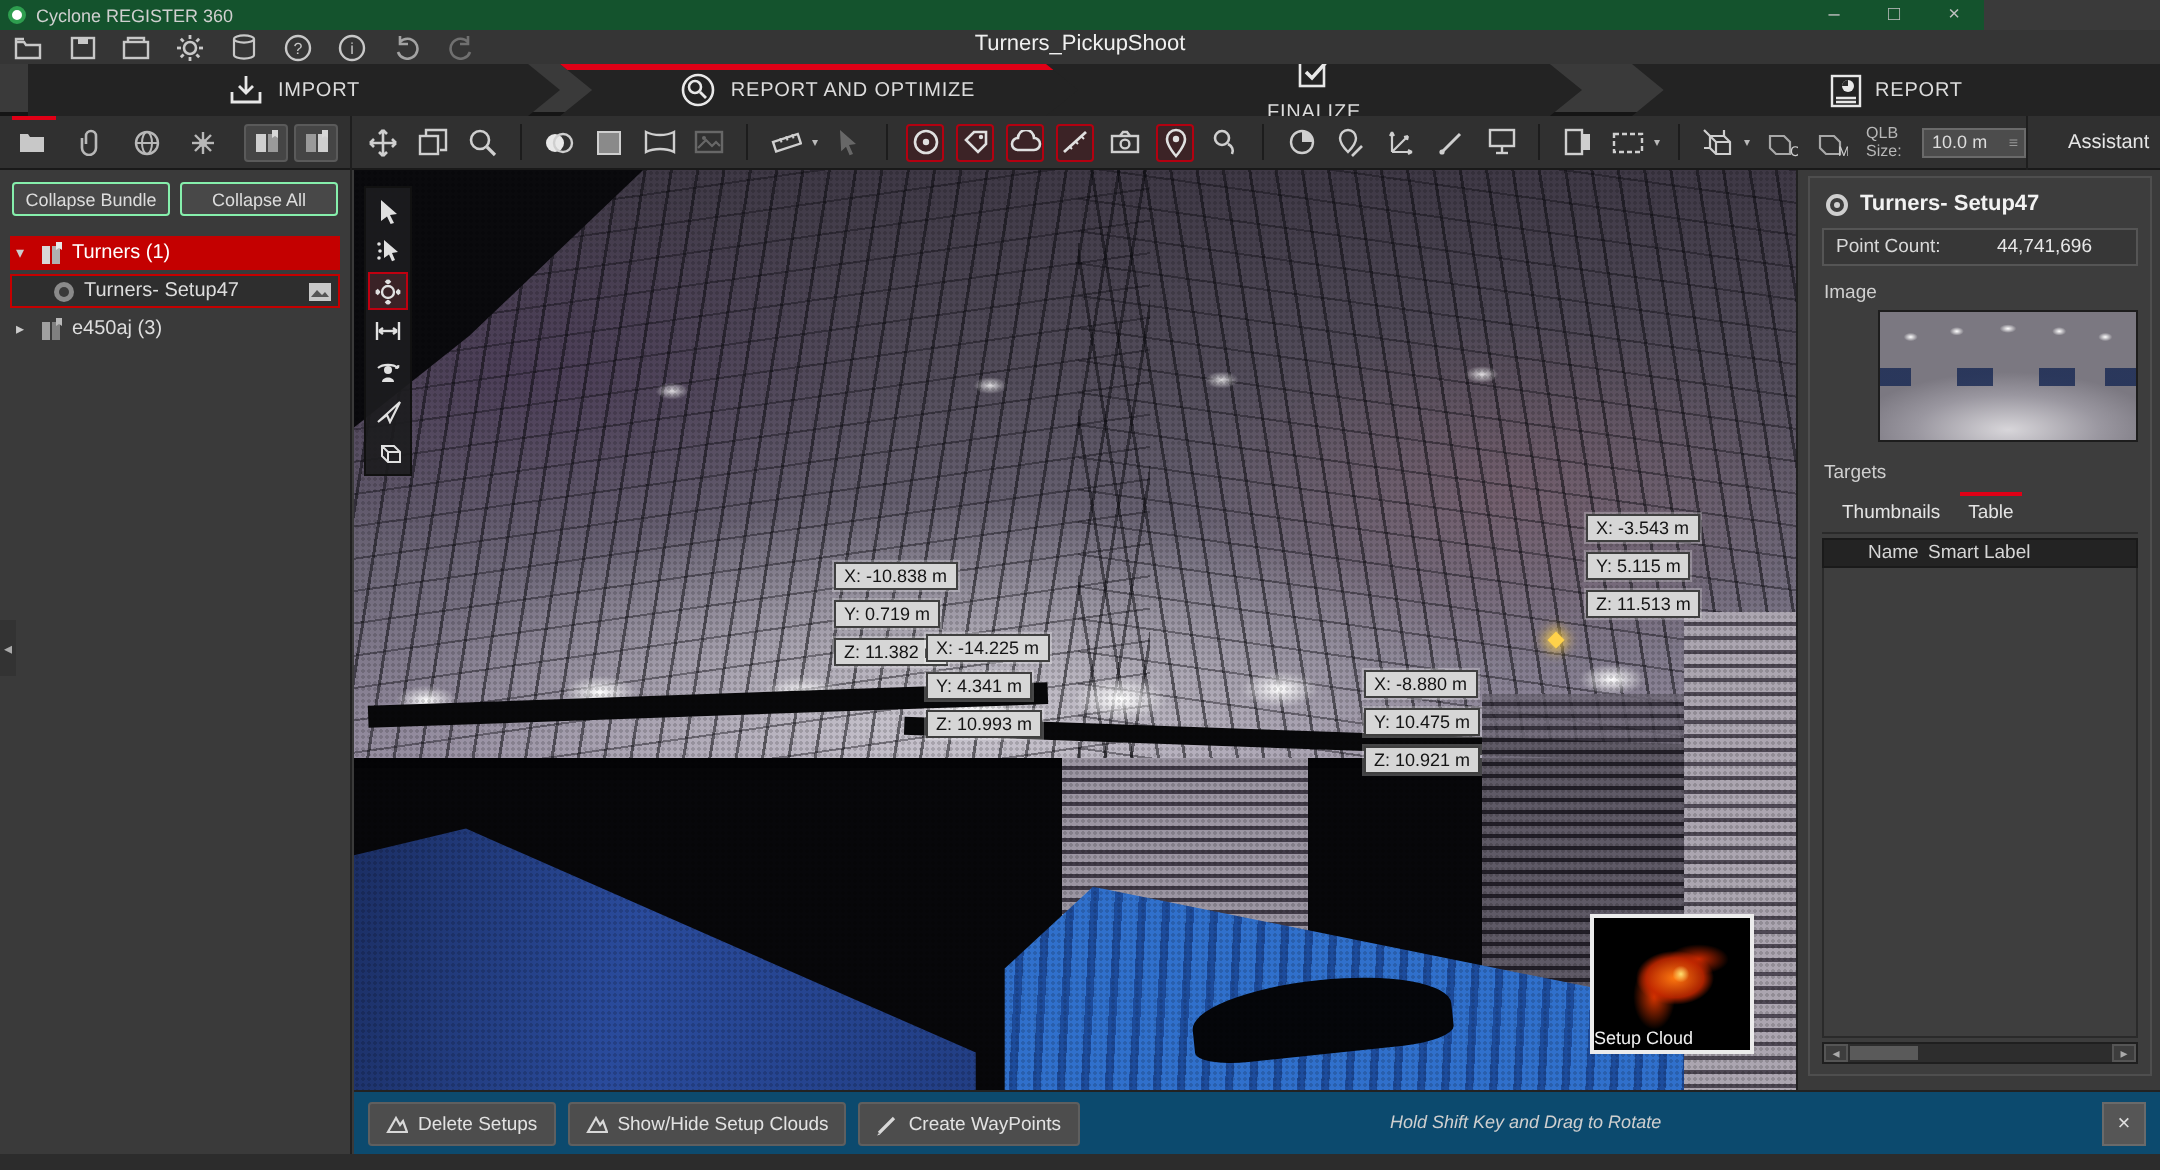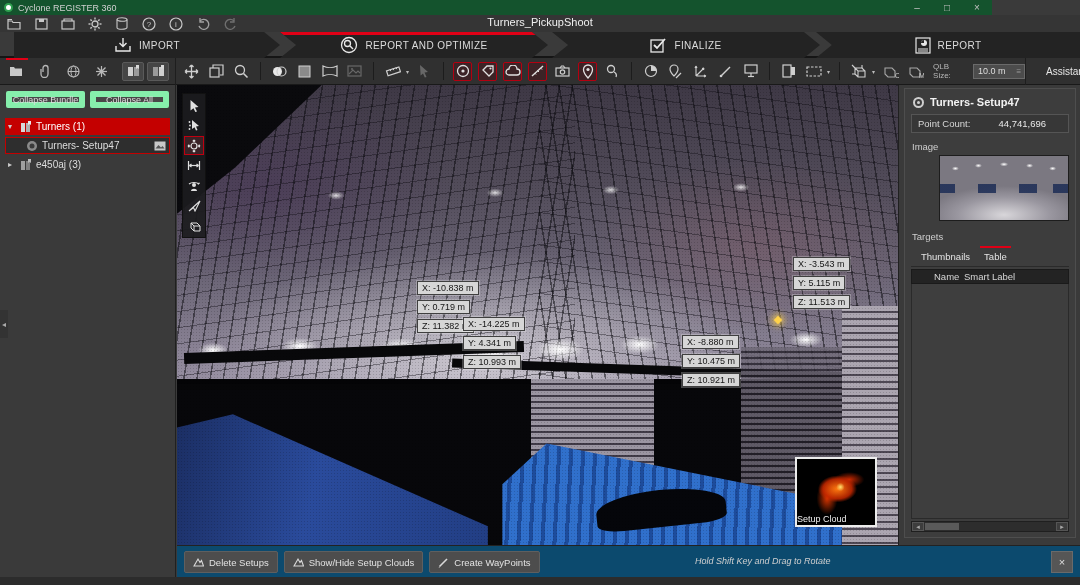--- a/index.html
+++ b/index.html
@@ -21,46 +21,46 @@
   .mico { width:16px; height:15px; display:flex; align-items:center; justify-content:center; }
   .mico svg { display:block; }
   .dim40 { opacity:.4; } .dim75 { opacity:.75; }
   .project-title { position:absolute; left:0; top:16px; width:1080px; text-align:center; color:#f0f0f0; font-size:11px; pointer-events:none; }
   
   .workflow { position:absolute; left:0; top:32px; width:1080px; height:26px; background:#3a3a3a; border-bottom:2px solid #151515; }
   .step { position:absolute; top:0; height:26px; background:#232323; display:flex; align-items:center; justify-content:center; gap:7px; color:#dcdcdc; letter-spacing:.4px; font-size:10px; }
   .step svg { display:block; }
   .s-import   { left:14px;  width:266px; clip-path:polygon(0 0, 94% 0, 100% 50%, 94% 100%, 0 100%); }
   .s-review   { left:280px; width:268px; clip-path:polygon(0 0, 94% 0, 100% 50%, 94% 100%, 0 100%, 6% 50%); }
-  .s-finalize { left:552px; width:268px; clip-path:polygon(0 0, 94% 0, 100% 50%, 94% 100%, 0 100%, 6% 50%); }
+  .s-finalize { left:523px; width:268px; clip-path:polygon(0 0, 94% 0, 100% 50%, 94% 100%, 0 100%, 6% 50%);flex-direction:column; }
   .s-report   { left:816px; width:264px; clip-path:polygon(0 0, 100% 0, 100% 100%, 0 100%, 6% 50%); }
   .s-review::before { content:""; position:absolute; left:0; top:0; width:100%; height:3px; background:#e00016; }
   
   .toolstrip { position:absolute; left:0; top:58px; width:1080px; height:27px; background:#303030; border-bottom:1px solid #191919; display:flex; align-items:center; }
   .lp-tabs { width:176px; height:27px; display:flex; align-items:center; padding-left:8px; gap:12px; border-right:1px solid #1e1e1e; }
   .ltab { position:relative; width:18px; height:20px; display:flex; align-items:center; justify-content:center; }
   .ltab.active::before { content:""; position:absolute; top:-3px; left:-2px; width:22px; height:2px; background:#e00016; }
   .lp-flagbtns { margin-left:auto; margin-right:6px; display:flex; gap:3px; }
   .flagbtn { width:22px; height:19px; background:#454545; border:1px solid #5a5a5a; border-radius:2px; display:flex; align-items:center; justify-content:center; }
   .maintools { flex:1; height:27px; display:flex; align-items:center; gap:6px; padding-left:6px; }
   .tdiv { width:1px; height:18px; background:#1c1c1c; margin:0 3px; }
   .ticon { position:relative; width:19px; height:19px; display:flex; align-items:center; justify-content:center; border:1px solid transparent; border-radius:2px; }
   .ticon.red { border-color:#b40010; background:#3c2326; }
   .ticon.disabled { opacity:.35; }
   .caret { font-size:6px; color:#bbb; margin-left:-2px; }
-  .qlb { display:flex; align-items:center; gap:16px; margin-left:2px; }
+  .qlb { display:flex; align-items:center; gap:4px; margin-left:2px; }
   .qlb-label { font-size:8px; line-height:9px; color:#b8b8b8; width:24px; }
   .qlb-box { width:52px; height:15px; background:#4c4c4c; border:1px solid #6a6a6a; color:#ddd; font-size:9px; display:flex; align-items:center; padding:0 4px; justify-content:space-between; }
   .qlb-grip { color:#999; font-size:8px; letter-spacing:-1px; }
   .rp-tabs { width:182px; height:27px; display:flex; align-items:center; gap:16px; padding-left:20px; border-left:1px solid #1e1e1e; }
   .rtab { position:relative; font-size:10px; color:#e6e6e6; }
   
   .leftpanel { position:absolute; left:0; top:85px; width:176px; height:492px; background:#3a3a3a; border-right:1px solid #202020; }
   .collapse-row { display:flex; gap:5px; padding:6px; }
-  .cbtn { flex:1; height:17px; background:#484848; border:6px solid #86efac; border-radius:2px; color:#ddd; font-size:9px; display:flex; align-items:center; justify-content:center; }
+  .cbtn { flex:1; height:17px; background:#484848; border:1px solid #86efac; border-radius:2px; color:#ddd; font-size:9px; display:flex; align-items:center; justify-content:center; }
   .tree { padding:4px 5px; display:flex; flex-direction:column; gap:2px; }
   .trow { display:flex; align-items:center; height:17px; gap:4px; padding:0 3px; font-size:10px; color:#ddd; }
   .trow .exp { width:8px; font-size:8px; color:#ccc; }
   .trow.sel { background:#c40000; color:#fff; }
   .trow.sel2 { border:1px solid #c40000; background:#2e2e2e; margin-left:0; padding-left:20px; }
   .trow .spacer { flex:1; }
   
   .viewport { position:absolute; left:177px; top:85px; width:723px; height:460px; background:#040406; overflow:hidden; }
   .vp-ceiling { position:absolute; left:0; top:0; width:100%; height:64%;
     background:

